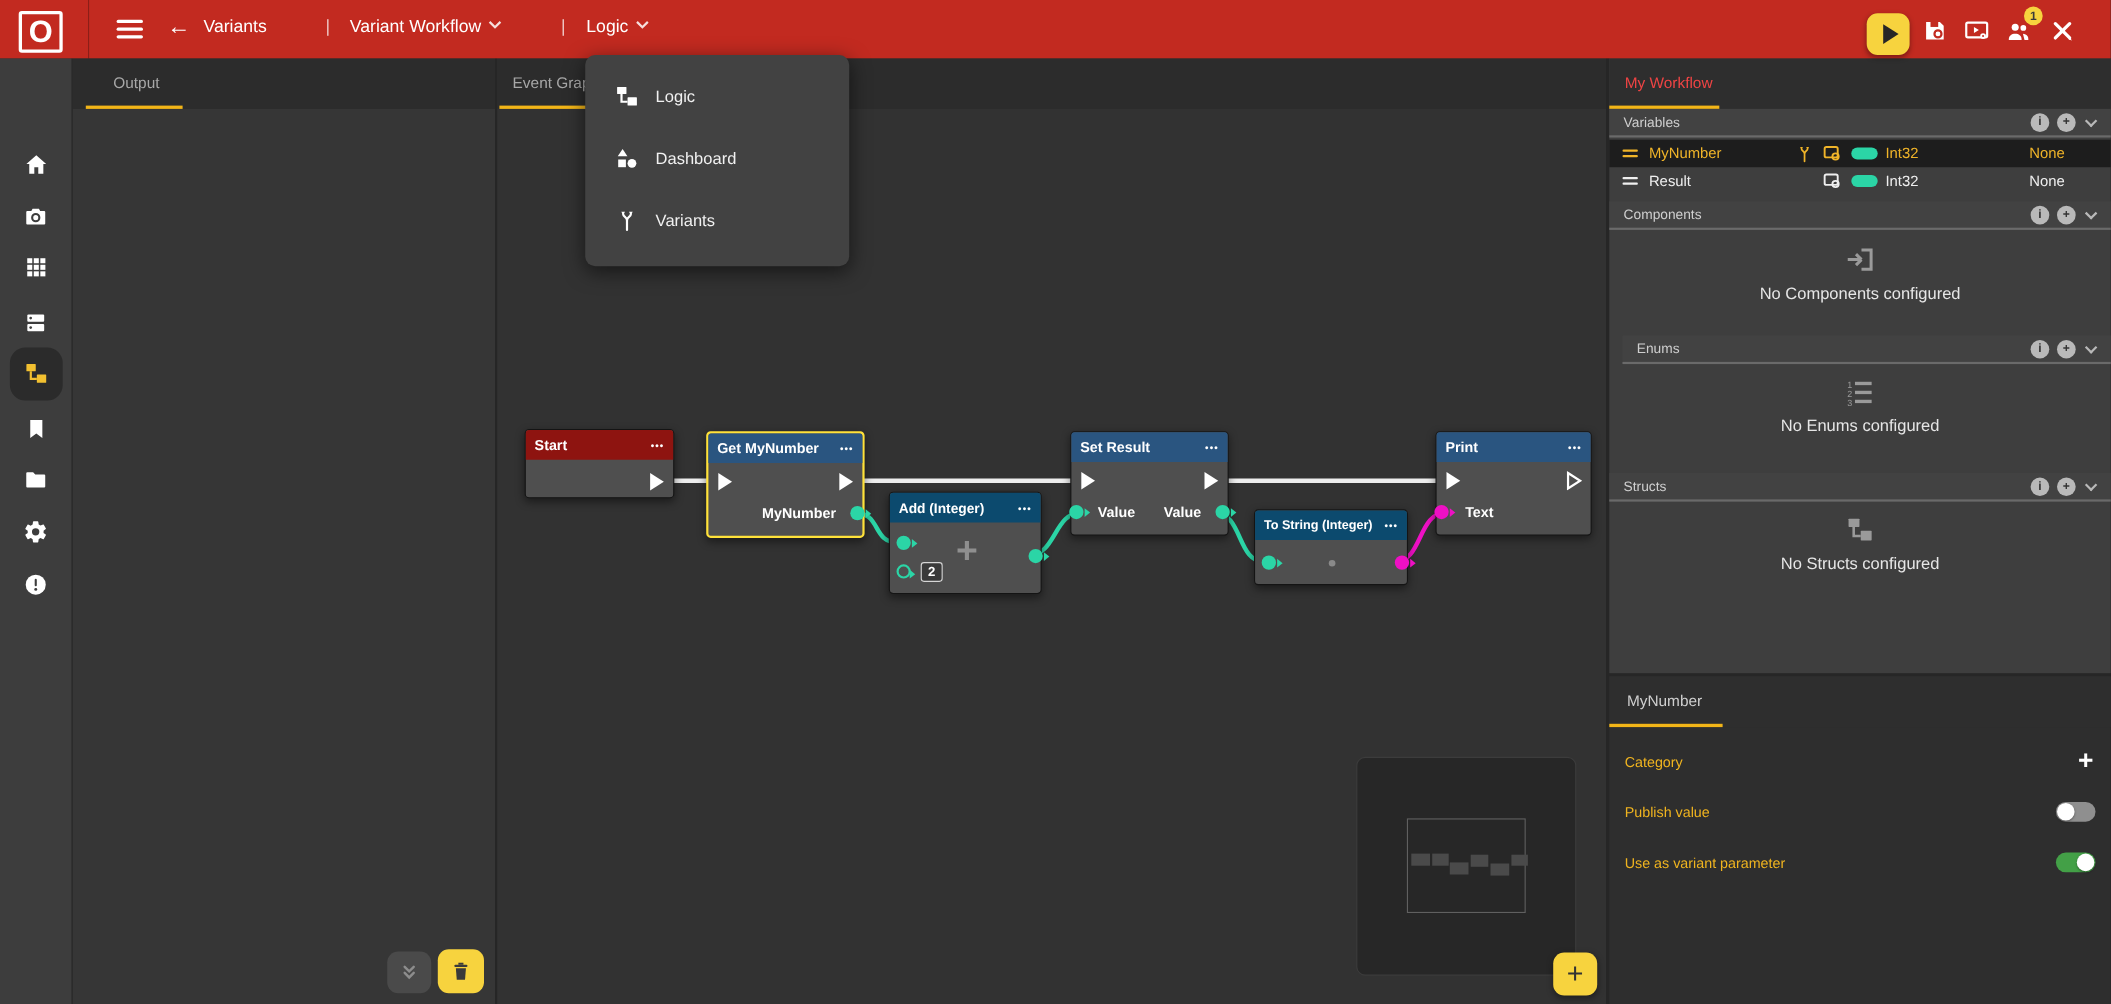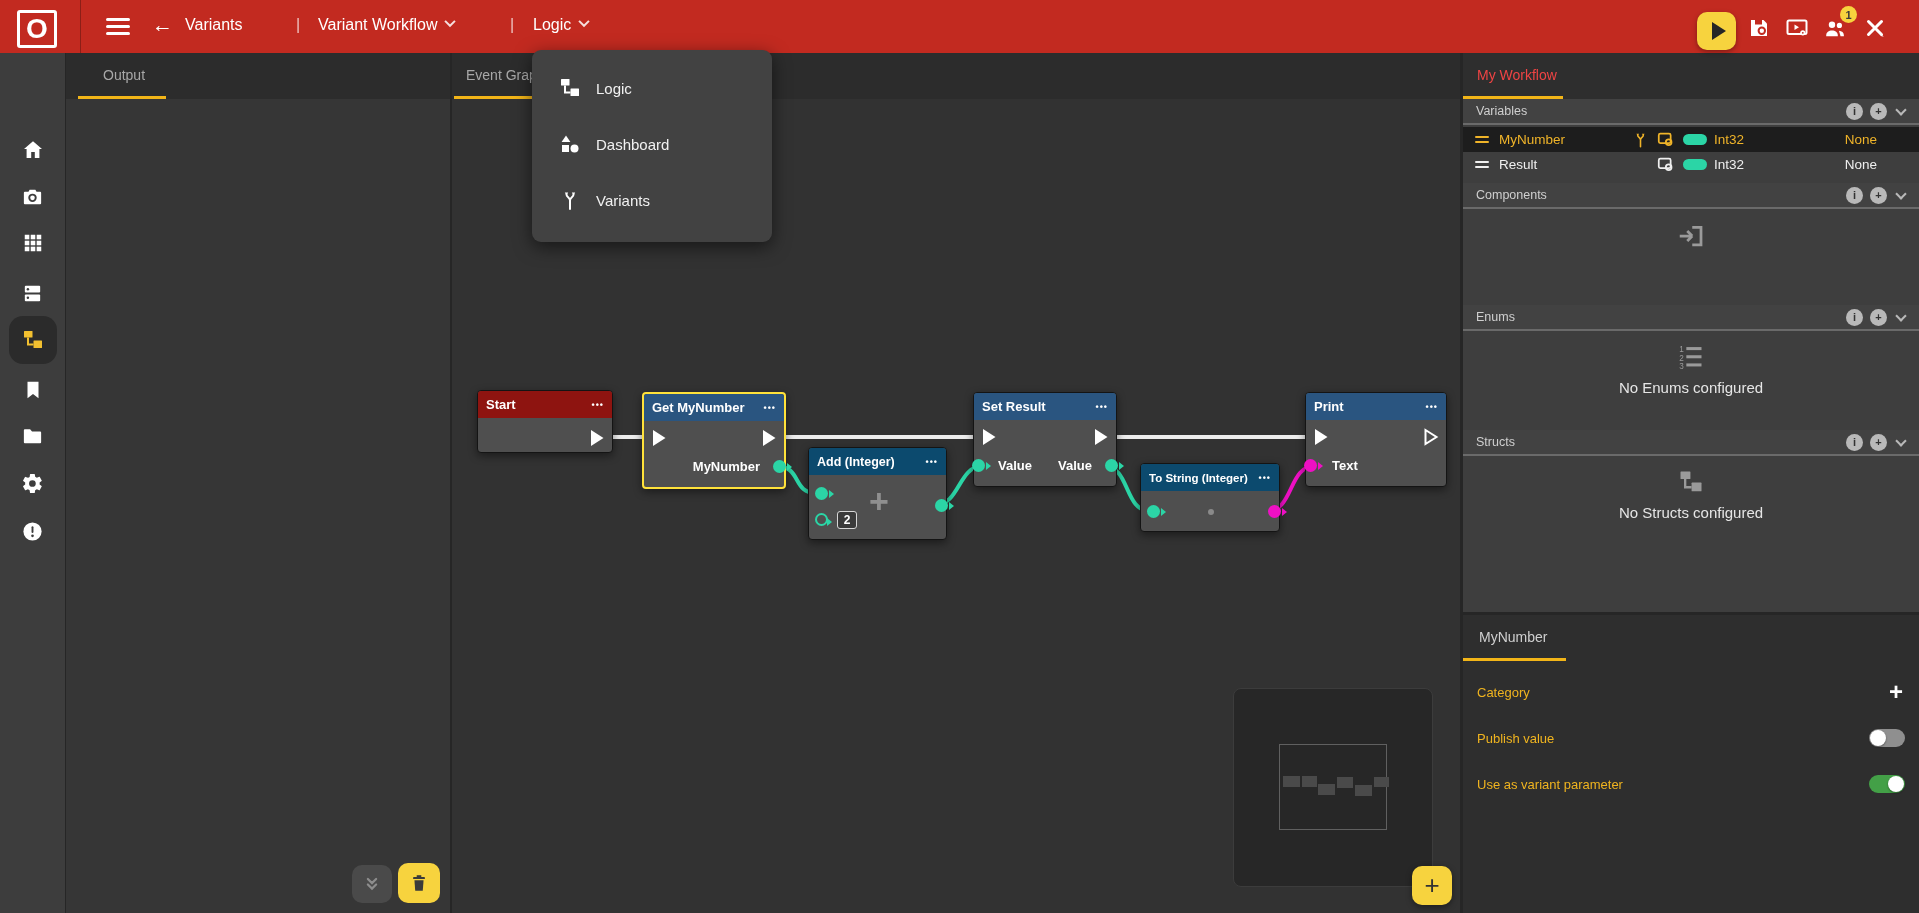--- a/index.html
+++ b/index.html
@@ -506,23 +506,24 @@
       <span class="circ-btn">i</span>
       <span class="circ-btn">+</span>
       <span class="sec-chev"></span>
     </div>
     <div class="empty-state" style="top:168px;">
       <div class="empty-icon">
           <svg width="30" height="30" style="margin:0 auto;">
             <use href="#i-import"></use>
           </svg>
         </div>
-    </div>
-
-    <div class="sec-head" style="top:252px;">
+      <div>No Components configured</div>
+    </div>
+
+    <div class="sec-head" style="top:252px;margin-left:12px;">
       <span class="sec-title">Enums</span>
       <span class="circ-btn">i</span>
       <span class="circ-btn">+</span>
       <span class="sec-chev"></span>
     </div>
     <div class="empty-state" style="top:290px;">
       <div class="empty-icon">
           <svg width="28" height="28" style="margin:0 auto;">
             <use href="#i-enumlist"></use>
           </svg>

